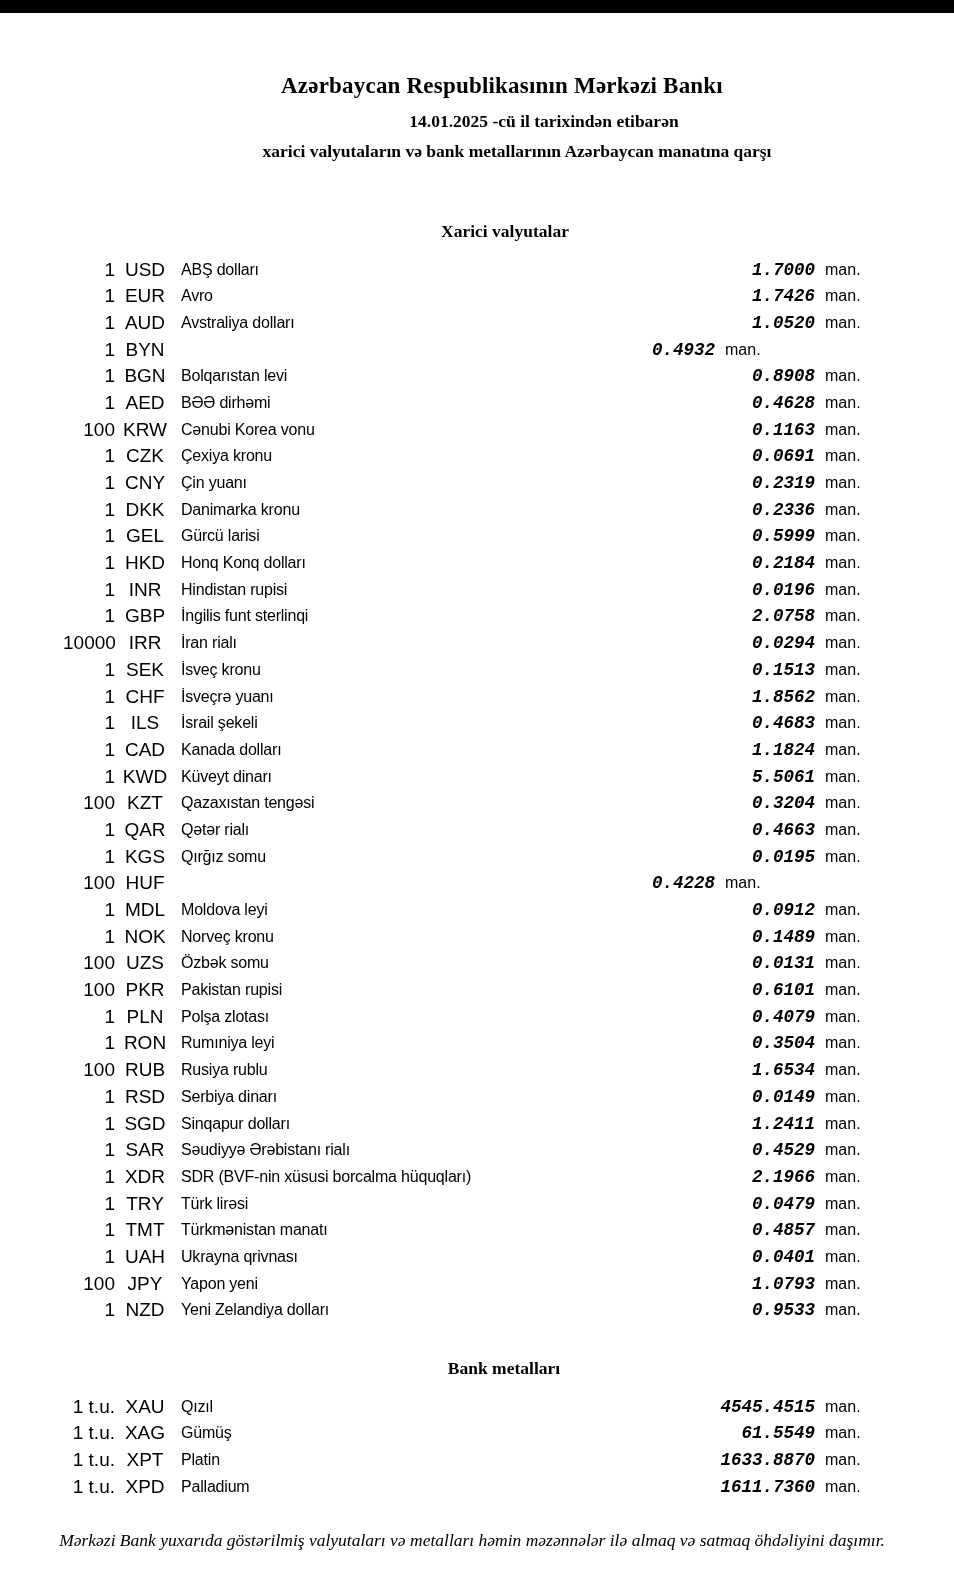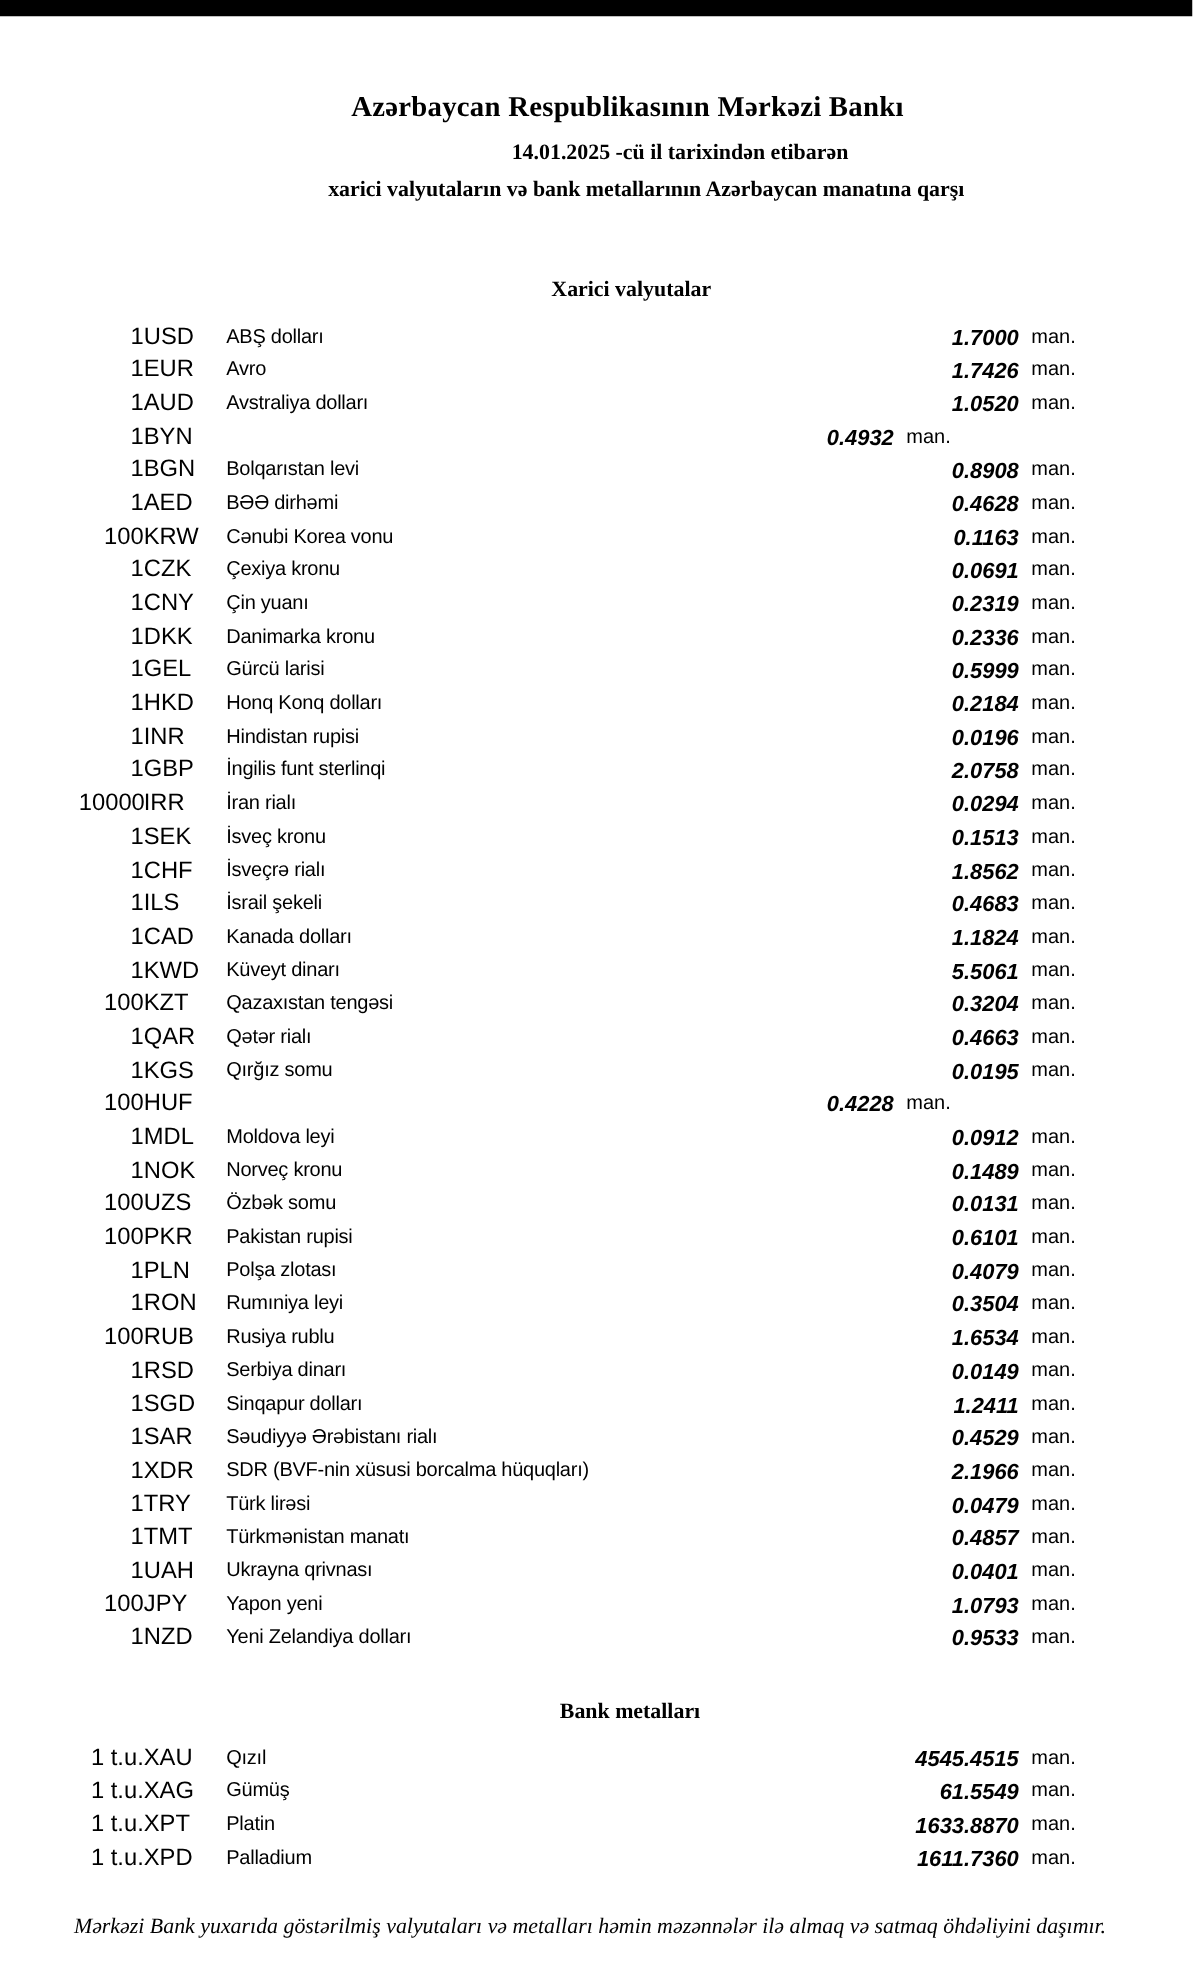--- a/index.html
+++ b/index.html
@@ -58,25 +58,25 @@
   #metal-rows { }
   .row {
     display: grid;
     grid-template-columns: 52px 60px 1fr 100px 62px;
     margin: 0 77px 0 63px;
     height: 26.7px;
     line-height: 26.7px;
     white-space: nowrap;
   }
   .qty  { text-align: right;  font-size: 19px; }
-  .code { text-align: left; font-size: 19px; }
+  .code { text-align: center; font-size: 19px; }
   .name { padding-left: 6px;  font-size: 16px; letter-spacing: -0.2px; }
   .rate {
     text-align: right;
-    font-family: Liberation Sans, sans-serif;
+    font-family: Liberation Mono, monospace;
     font-style: italic;
     font-weight: bold;
     font-size: 17.5px;
   }
   .unit { padding-left: 10px; font-size: 16px; }
   .footer-note {
     margin-top: 29px;
     text-align: center;
     font-family: "Liberation Serif", serif;
     font-style: italic;
@@ -203,21 +203,21 @@
     <div class="row">
     <span class="qty">1</span>
     <span class="code">SEK</span>
     <span class="name">İsveç kronu</span>
     <span class="rate">0.1513</span>
     <span class="unit">man.</span>
   </div>
     <div class="row">
     <span class="qty">1</span>
     <span class="code">CHF</span>
-    <span class="name">İsveçrə rialı</span>
+    <span class="name">İsveçrə yuanı</span>
     <span class="rate">1.8562</span>
     <span class="unit">man.</span>
   </div>
     <div class="row">
     <span class="qty">1</span>
     <span class="code">ILS</span>
     <span class="name">İsrail şekeli</span>
     <span class="rate">0.4683</span>
     <span class="unit">man.</span>
   </div>

